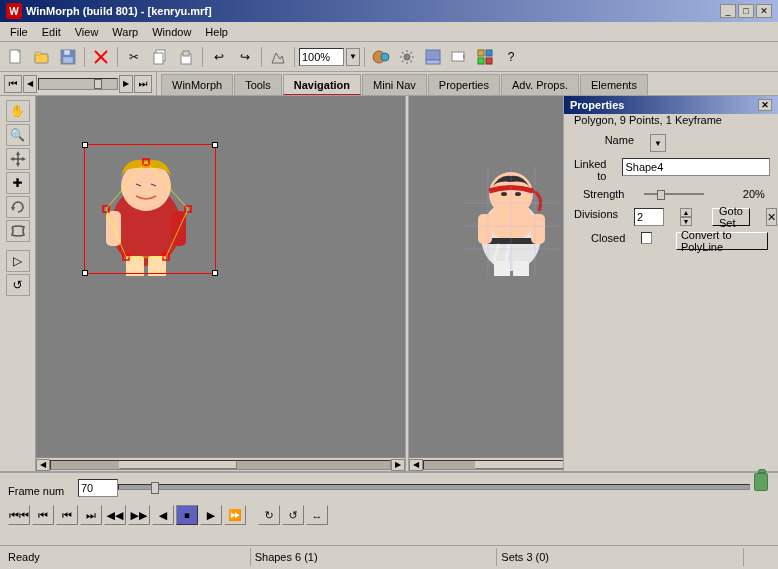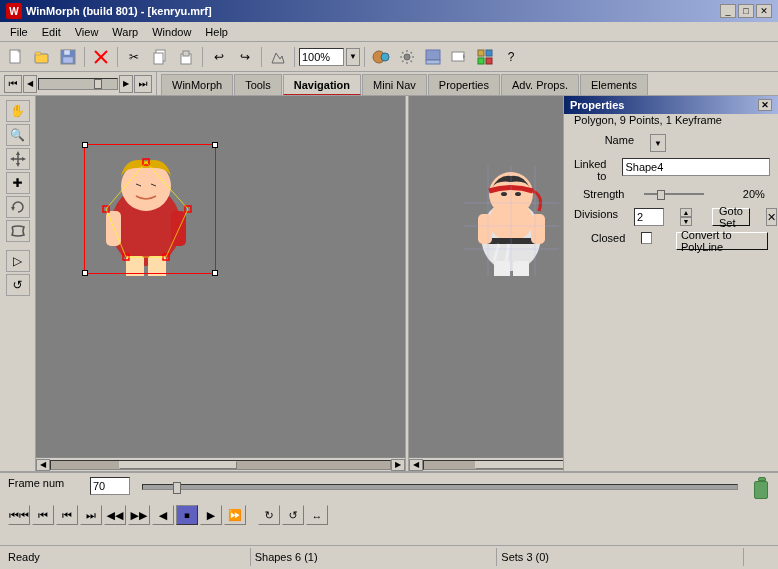--- a/index.html
+++ b/index.html
@@ -278,23 +278,23 @@
     }
 
     
     .bottom-area {
       background: #d4d0c8;
       border-top: 2px solid #a0a0a0;
       height: 74px;
     }
     .frame-row {
       display: flex;
-      align-items: flex-start;
+      align-items: flex-end;
       padding: 4px 8px;
-      gap: 12px;
+      gap: 0;
       height: 28px;
     }
     .frame-label { font-size: 11px; width: 70px; }
     .frame-input {
       width: 40px; height: 18px;
       border: 1px inset #888;
       background: white;
       font-size: 11px;
       padding: 0 2px;
     }

